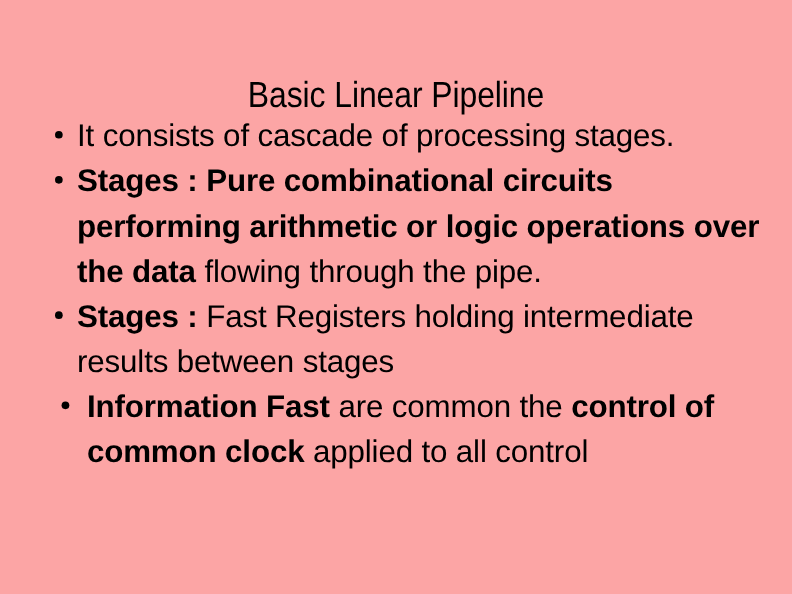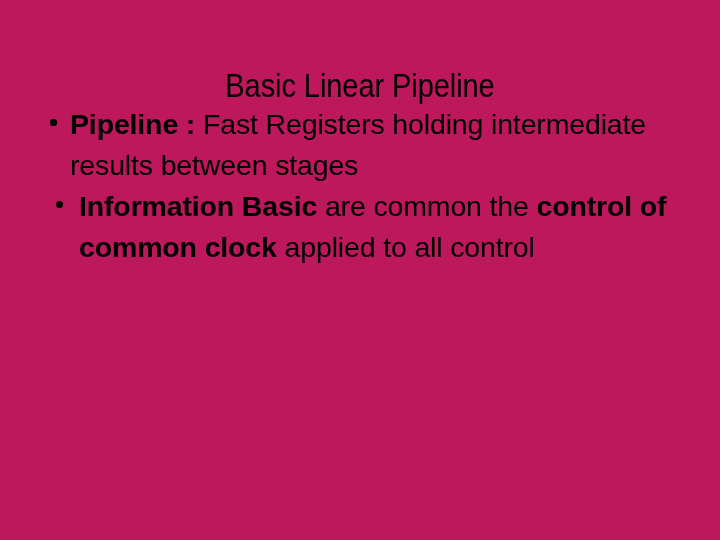--- a/index.html
+++ b/index.html
@@ -12,21 +12,21 @@
     height: 540px;
     background: #ffffff;
     font-family: "Liberation Sans", "DejaVu Sans", sans-serif;
     color: #000000;
     overflow: hidden;
   }
   .slide {
     position: relative;
     width: 720px;
     height: 540px;
-    background: #be185d;
+    background: #fca5a5;
     box-sizing: border-box;
   }
   .slide-title {
     position: absolute;
     top: 44px;
     left: 0;
     width: 720px;
     text-align: center;
     font-size: 33px;
     font-weight: 400;
@@ -83,18 +83,19 @@
   }
 </style>
 </head>
 <body>
 
 <div class="slide">
 
   <h1 class="slide-title">Basic Linear Pipeline</h1>
 
   <ul class="body-list">
-      <li class="bullet-item"><span class="bullet-dot"></span></li>
-      <li class="bullet-item"><span class="bullet-dot"></span><span class="text-wrap"><span class="run-bold">Pipeline :</span><span class="run-normal"> Fast Registers holding intermediate results between stages</span></span></li>
-      <li class="bullet-item extra-indent"><span class="bullet-dot"></span><span class="text-wrap"><span class="run-bold"> Information Basic</span><span class="run-normal"> are common the </span><span class="run-bold">control of common clock</span><span class="run-normal"> applied to all control</span></span></li>
+      <li class="bullet-item"><span class="bullet-dot"></span><span class="text-wrap"><span class="run-normal">It consists of cascade of processing stages.</span></span></li>
+      <li class="bullet-item"><span class="bullet-dot"></span><span class="text-wrap"><span class="run-bold">Stages : Pure combinational circuits performing arithmetic or logic operations over the data</span><span class="run-normal"> flowing through the pipe.</span></span></li>
+      <li class="bullet-item"><span class="bullet-dot"></span><span class="text-wrap"><span class="run-bold">Stages :</span><span class="run-normal"> Fast Registers holding intermediate results between stages</span></span></li>
+      <li class="bullet-item extra-indent"><span class="bullet-dot"></span><span class="text-wrap"><span class="run-bold"> Information Fast</span><span class="run-normal"> are common the </span><span class="run-bold">control of common clock</span><span class="run-normal"> applied to all control</span></span></li>
     </ul>
 
 </div>
 
 </body></html>

